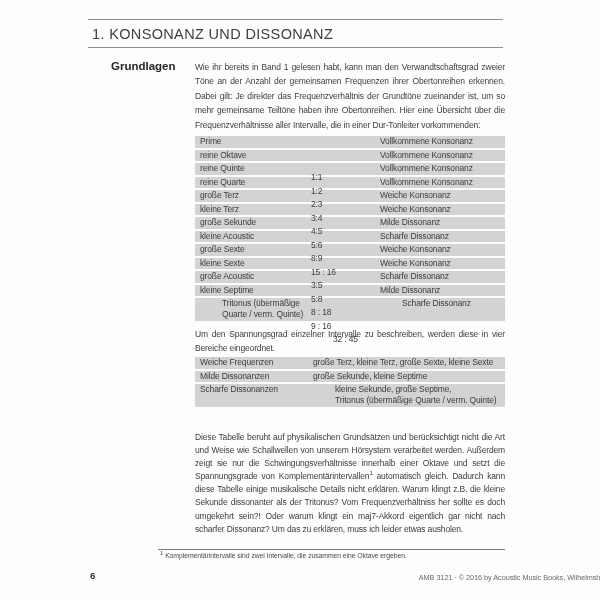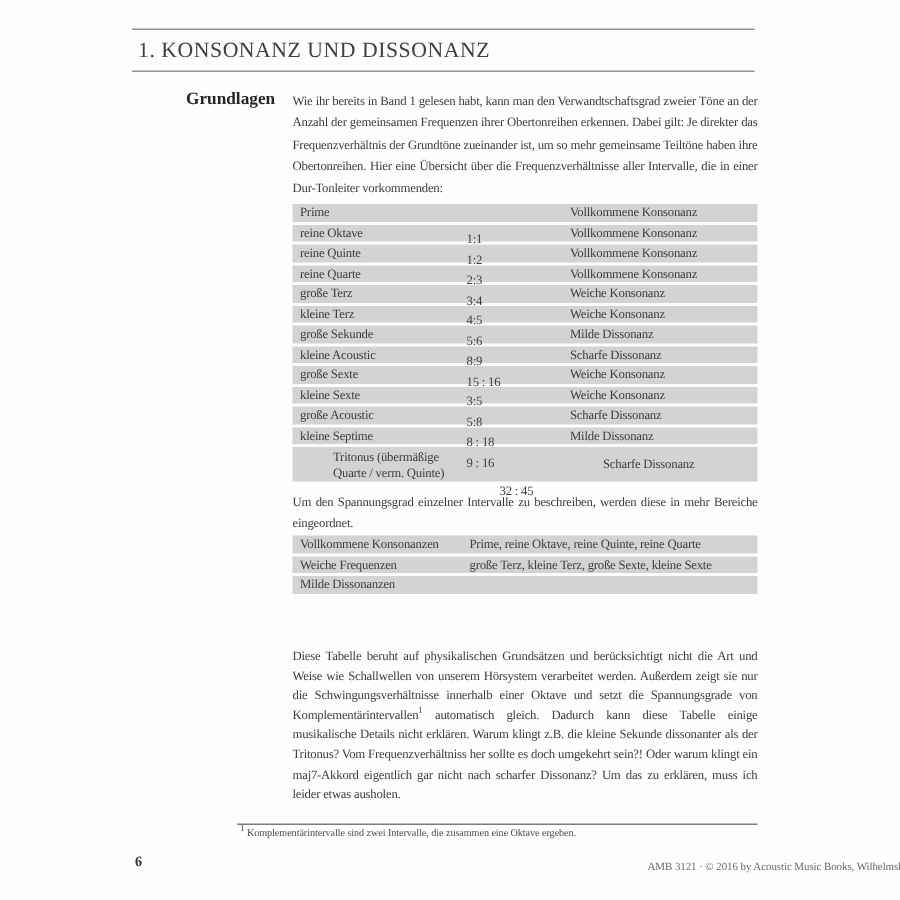--- a/index.html
+++ b/index.html
@@ -1,48 +1,48 @@
 <!DOCTYPE html>
 <html lang="de"><head>
 <meta charset="utf-8">
 <style>
   html,body{margin:0;padding:0;}
   .page{
     position:relative;
     width:600px;height:600px;
     background:radial-gradient(140% 140% at 50% 45%, #fdfdfc 55%, #f1f1ee 100%);
-    font-family:Liberation Serif, serif;
+    font-family:Liberation Sans, sans-serif;
     color:#3d3d3d;
     overflow:hidden;
   }
   .rule{position:absolute;left:88px;width:415px;height:1px;background:#8f8f8f;}
   .rule-top{top:19px;}
   .rule-bottom{top:47px;}
   .chapter-title{
     position:absolute;left:92px;top:26px;margin:0;
     font-size:14.5px;font-weight:400;letter-spacing:.35px;color:#3f3f3f;
   }
   .margin-label{
-    position:absolute;left:124px;top:60px;
+    position:absolute;left:111px;top:60px;
     font-size:11.5px;font-weight:700;color:#262626;
   }
   .body-text{
     position:absolute;left:195px;width:310px;margin:0;
     font-size:8.5px;letter-spacing:-0.15px;
     text-align:justify;color:#3d3d3d;
   }
   .intro{top:60px;line-height:14.4px;}
   .mid{top:327px;line-height:14px;}
   .discussion{top:431px;line-height:13.1px;}
   sup.fn-ref{font-size:6px;vertical-align:super;line-height:0;}
   .tbl{position:absolute;left:195px;width:310px;}
   .tbl-intervals{top:136px;}
   .tbl-categories{top:357px;}
   .trow{
-    display:flex;align-items:center;
+    display:flex;
     background:#d3d3d2;height:11.5px;margin-bottom:2px;
     padding-left:5px;font-size:8.5px;letter-spacing:-0.15px;line-height:11px;
   }
   .trow.dbl{height:23px;}
   .pre{white-space:pre-line;margin-left:22px;}
   .tbl-intervals .c1{flex:0 0 111px;}
   .tbl-intervals .c2{flex:0 0 69px;margin-top:36px;}
   .tbl-intervals .c3{flex:1;}
   .tbl-categories .c1{flex:0 0 113px;}
   .tbl-categories .c2{flex:1;}
@@ -135,33 +135,35 @@
       <span class="c3">Milde Dissonanz</span>
     </div>
     <div class="trow dbl">
       <span class="c1 pre">Tritonus (übermäßige
 Quarte / verm. Quinte)</span>
       <span class="c2">32 : 45</span>
       <span class="c3">Scharfe Dissonanz</span>
     </div>
   </div>
 
-  <p class="body-text mid">Um den Spannungsgrad einzelner Intervalle zu beschreiben, werden diese in mehr Bereiche eingeordnet.</p>
+  <p class="body-text mid">Um den Spannungsgrad einzelner Intervalle zu beschreiben, werden diese in vier Bereiche eingeordnet.</p>
 
   <div class="tbl tbl-categories">
-    <div class="trow">
-      <span class="c1">Vollkommene Konsonanzen</span>
-      <span class="c2">Prime, reine Oktave, reine Quinte, reine Quarte</span>
-    </div>
     <div class="trow">
       <span class="c1">Weiche Frequenzen</span>
       <span class="c2">große Terz, kleine Terz, große Sexte, kleine Sexte</span>
     </div>
     <div class="trow">
       <span class="c1">Milde Dissonanzen</span>
+      <span class="c2">große Sekunde, kleine Septime</span>
+    </div>
+    <div class="trow dbl">
+      <span class="c1">Scharfe Dissonanzen</span>
+      <span class="c2 pre">kleine Sekunde, große Septime,
+Tritonus (übermäßige Quarte / verm. Quinte)</span>
     </div>
   </div>
 
   <p class="body-text discussion"><span>Diese Tabelle beruht auf physikalischen Grundsätzen und berücksichtigt nicht die Art und Weise wie Schallwellen von unserem Hörsystem verarbeitet werden. Außerdem zeigt sie nur die Schwingungsverhältnisse innerhalb einer Oktave und setzt die Spannungsgrade von Komplementärintervallen</span><sup class="fn-ref">1</sup><span> automatisch gleich. Dadurch kann diese Tabelle einige musikalische Details nicht erklären. Warum klingt z.B. die kleine Sekunde dissonanter als der Tritonus? Vom Frequenzverhältniss her sollte es doch umgekehrt sein?! Oder warum klingt ein maj7-Akkord eigentlich gar nicht nach scharfer Dissonanz? Um das zu erklären, muss ich leider etwas ausholen.</span></p>
 
   <div class="footnote-rule"></div>
   <p class="footnote"><sup class="fn-ref">1</sup><span> Komplementärintervalle sind zwei Intervalle, die zusammen eine Oktave ergeben.</span></p>
 
   <div class="page-number">6</div>
   <p class="imprint">AMB 3121 · © 2016 by Acoustic Music Books, Wilhelmshaven</p>

